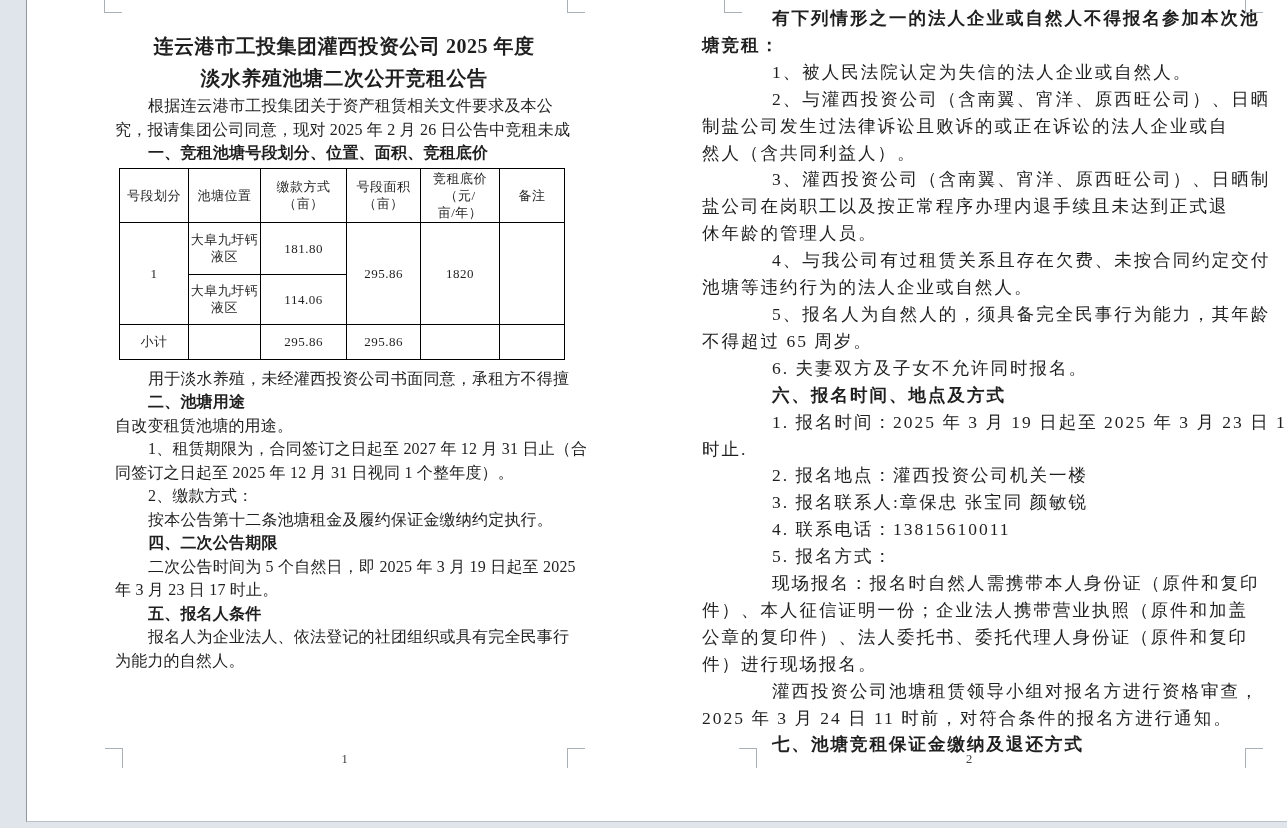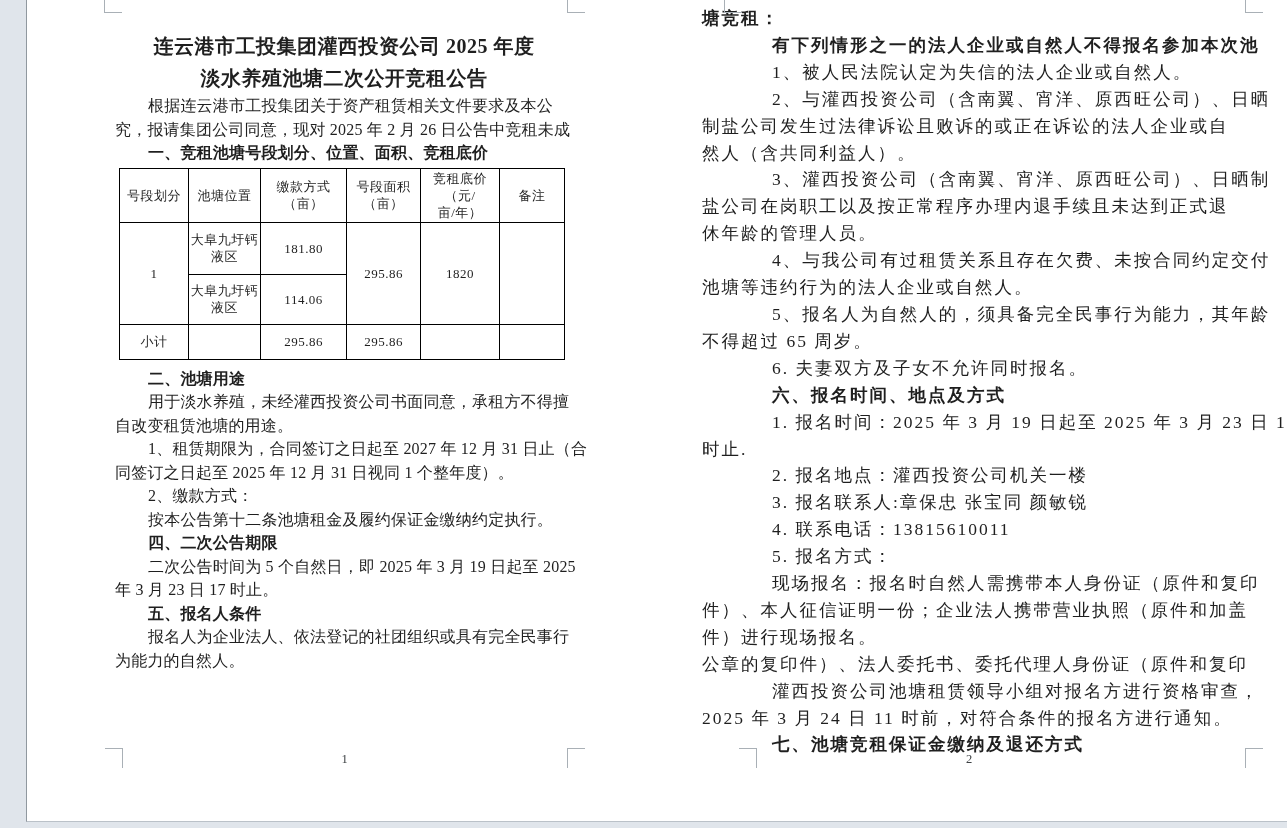--- a/index.html
+++ b/index.html
@@ -126,22 +126,22 @@
             <td></td>
             <td>295.86</td>
             <td>295.86</td>
             <td></td>
             <td></td>
           </tr>
         </tbody>
     </table>
 
     <div>
+        <div class="ln ind">用于淡水养殖，未经灌西投资公司书面同意，承租方不得擅</div>
         <div class="ln bold ind">二、池塘用途</div>
-        <div class="ln ind">用于淡水养殖，未经灌西投资公司书面同意，承租方不得擅</div>
         <div class="ln">自改变租赁池塘的用途。</div>
         <div class="ln ind">1、租赁期限为，合同签订之日起至 2027 年 12 月 31 日止（合</div>
         <div class="ln">同签订之日起至 2025 年 12 月 31 日视同 1 个整年度）。</div>
         <div class="ln ind">2、缴款方式：</div>
         <div class="ln ind">按本公告第十二条池塘租金及履约保证金缴纳约定执行。</div>
         <div class="ln bold ind">四、二次公告期限</div>
         <div class="ln ind">二次公告时间为 5 个自然日，即 2025 年 3 月 19 日起至 2025</div>
         <div class="ln">年 3 月 23 日 17 时止。</div>
         <div class="ln bold ind">五、报名人条件</div>
         <div class="ln ind">报名人为企业法人、依法登记的社团组织或具有完全民事行</div>
@@ -153,22 +153,22 @@
 </div>
 
 <div class="page" id="page2">
   <div class="cm tl"></div>
   <div class="cm tr"></div>
   <div class="cm bl"></div>
   <div class="cm br"></div>
 
   <div class="content">
     <div>
+        <div class="ln bold ind">有下列情形之一的法人企业或自然人不得报名参加本次池</div>
         <div class="ln bold">塘竞租：</div>
-        <div class="ln bold ind">有下列情形之一的法人企业或自然人不得报名参加本次池</div>
         <div class="ln ind">1、被人民法院认定为失信的法人企业或自然人。</div>
         <div class="ln ind">2、与灌西投资公司（含南翼、宵洋、原西旺公司）、日晒</div>
         <div class="ln">制盐公司发生过法律诉讼且败诉的或正在诉讼的法人企业或自</div>
         <div class="ln">然人（含共同利益人）。</div>
         <div class="ln ind">3、灌西投资公司（含南翼、宵洋、原西旺公司）、日晒制</div>
         <div class="ln">盐公司在岗职工以及按正常程序办理内退手续且未达到正式退</div>
         <div class="ln">休年龄的管理人员。</div>
         <div class="ln ind">4、与我公司有过租赁关系且存在欠费、未按合同约定交付</div>
         <div class="ln">池塘等违约行为的法人企业或自然人。</div>
         <div class="ln ind">5、报名人为自然人的，须具备完全民事行为能力，其年龄</div>
@@ -176,22 +176,22 @@
         <div class="ln ind">6. 夫妻双方及子女不允许同时报名。</div>
         <div class="ln bold ind">六、报名时间、地点及方式</div>
         <div class="ln ind">1. 报名时间：2025 年 3 月 19 日起至 2025 年 3 月 23 日 17</div>
         <div class="ln">时止.</div>
         <div class="ln ind">2. 报名地点：灌西投资公司机关一楼</div>
         <div class="ln ind">3. 报名联系人:章保忠 张宝同 颜敏锐</div>
         <div class="ln ind">4. 联系电话：13815610011</div>
         <div class="ln ind">5. 报名方式：</div>
         <div class="ln ind">现场报名：报名时自然人需携带本人身份证（原件和复印</div>
         <div class="ln">件）、本人征信证明一份；企业法人携带营业执照（原件和加盖</div>
+        <div class="ln">公章的复印件）、法人委托书、委托代理人身份证（原件和复印</div>
         <div class="ln">件）进行现场报名。</div>
-        <div class="ln">公章的复印件）、法人委托书、委托代理人身份证（原件和复印</div>
         <div class="ln ind">灌西投资公司池塘租赁领导小组对报名方进行资格审查，</div>
         <div class="ln">2025 年 3 月 24 日 11 时前，对符合条件的报名方进行通知。</div>
         <div class="ln bold ind">七、池塘竞租保证金缴纳及退还方式</div>
       </div>
   </div>
 
   <div class="pagenum">2</div>
 </div>
 
 </body></html>

